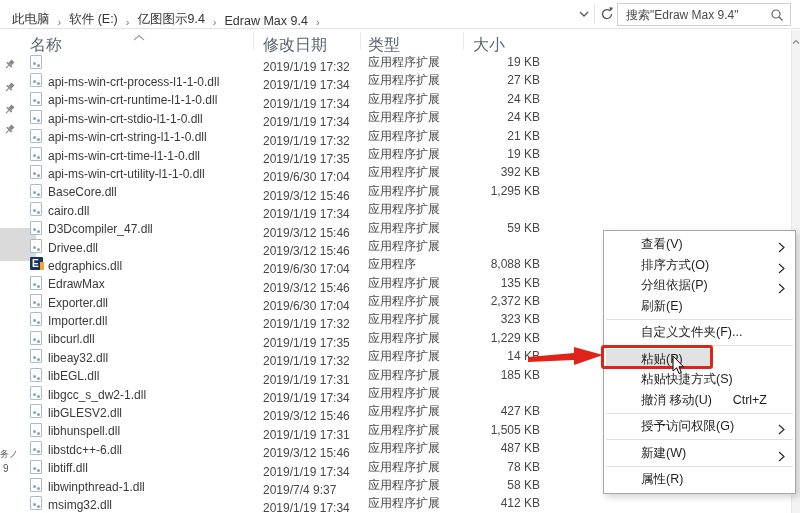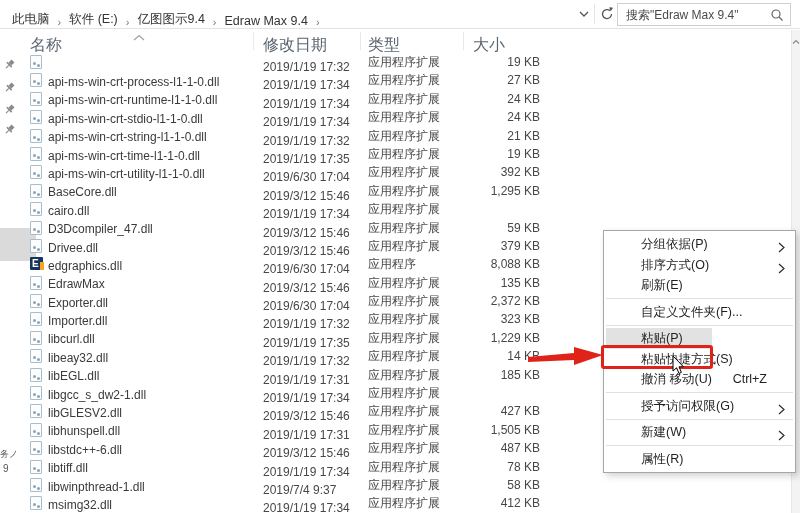--- a/index.html
+++ b/index.html
@@ -246,21 +246,20 @@
     <span class="fdate">2019/3/12 15:46</span>
     <span class="ftype">应用程序扩展</span>
     <span class="fsize">59 KB</span>
   </div>
 
   <div class="row">
     <span class="fileicon"></span>
     <span class="fname">edgraphics.dll</span>
     <span class="fdate">2019/3/12 15:46</span>
     <span class="ftype">应用程序扩展</span>
-    <span class="fsize">379 KB</span>
   </div>
 
   <div class="row">
     <span class="edrawicon"></span>
     <span class="fname">EdrawMax</span>
     <span class="fdate">2019/6/30 17:04</span>
     <span class="ftype">应用程序</span>
     <span class="fsize">8,088 KB</span>
   </div>
 
@@ -369,33 +368,42 @@
 </div>
 
 <div id="scrollstrip"></div>
 <span id="scroll-up">
   <svg width="8" height="6" viewBox="0 0 8 6">
       <polyline points="1,4.5 4,1.5 7,4.5" fill="none" stroke="#888" stroke-width="1.1"></polyline>
     </svg>
 </span>
 
 <div id="ctxmenu">
-
-  <div class="menu-item">
-    <span class="mlabel">分组依据(P)</span>
+  <div class="menu-item">
+    <span class="mlabel">查看(V)</span>
     
     <span class="submenu-arrow">
       <svg width="7" height="11" viewBox="0 0 7 11">
           <polyline points="1,1 6,5.5 1,10" fill="none" stroke="#2b2b2b" stroke-width="1.2"></polyline>
         </svg>
     </span>
   </div>
 
   <div class="menu-item">
     <span class="mlabel">排序方式(O)</span>
+    
+    <span class="submenu-arrow">
+      <svg width="7" height="11" viewBox="0 0 7 11">
+          <polyline points="1,1 6,5.5 1,10" fill="none" stroke="#2b2b2b" stroke-width="1.2"></polyline>
+        </svg>
+    </span>
+  </div>
+
+  <div class="menu-item">
+    <span class="mlabel">分组依据(P)</span>
     
     <span class="submenu-arrow">
       <svg width="7" height="11" viewBox="0 0 7 11">
           <polyline points="1,1 6,5.5 1,10" fill="none" stroke="#2b2b2b" stroke-width="1.2"></polyline>
         </svg>
     </span>
   </div>
 
   <div class="menu-item">
     <span class="mlabel">刷新(E)</span>

